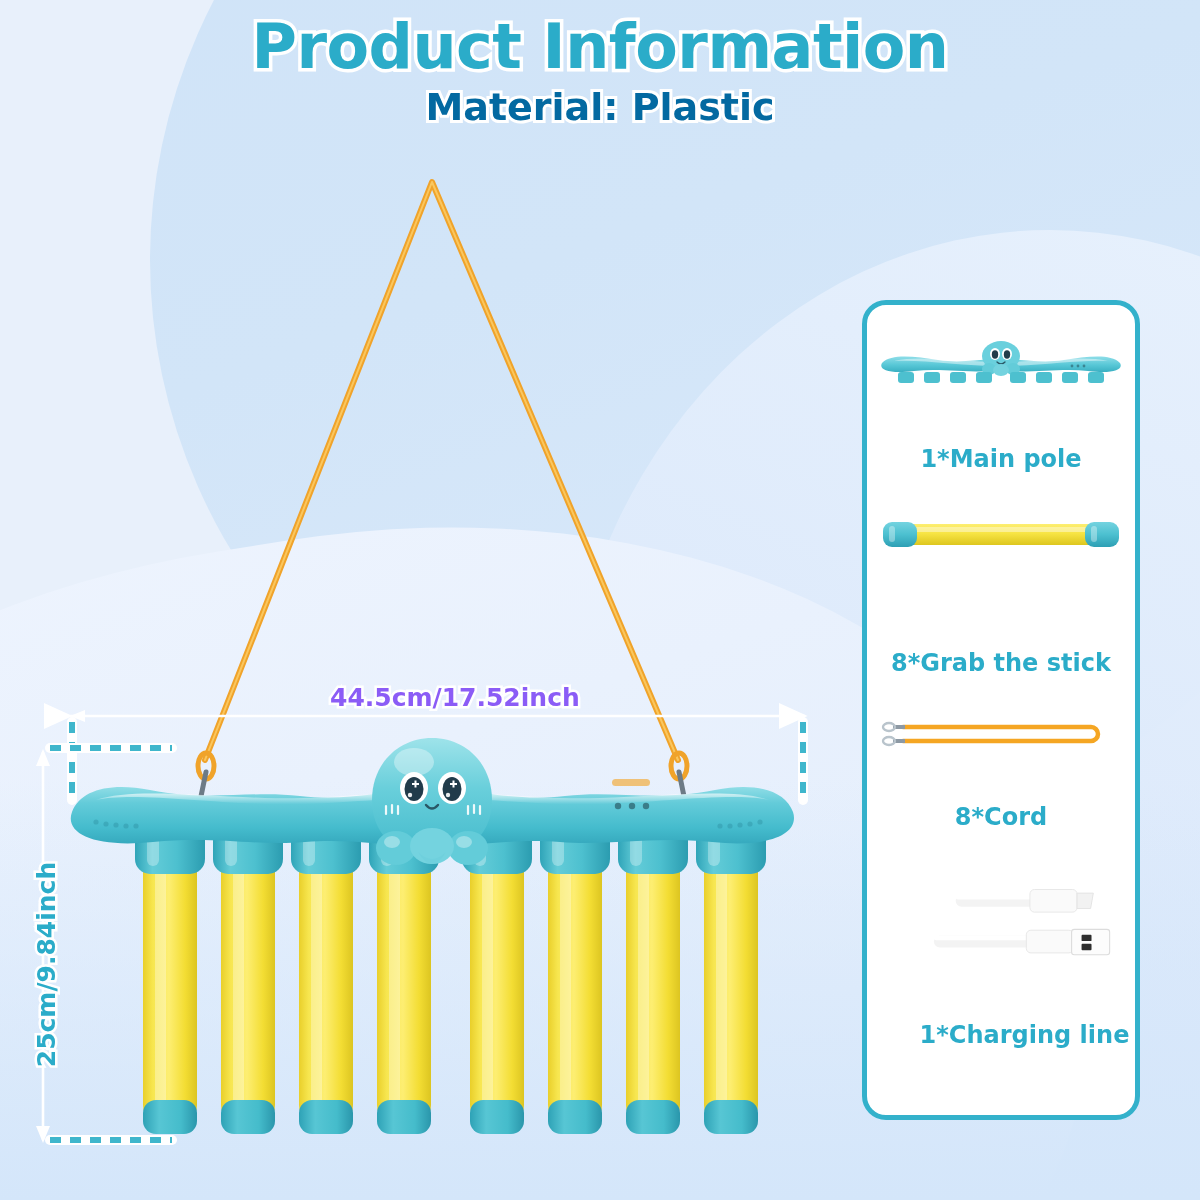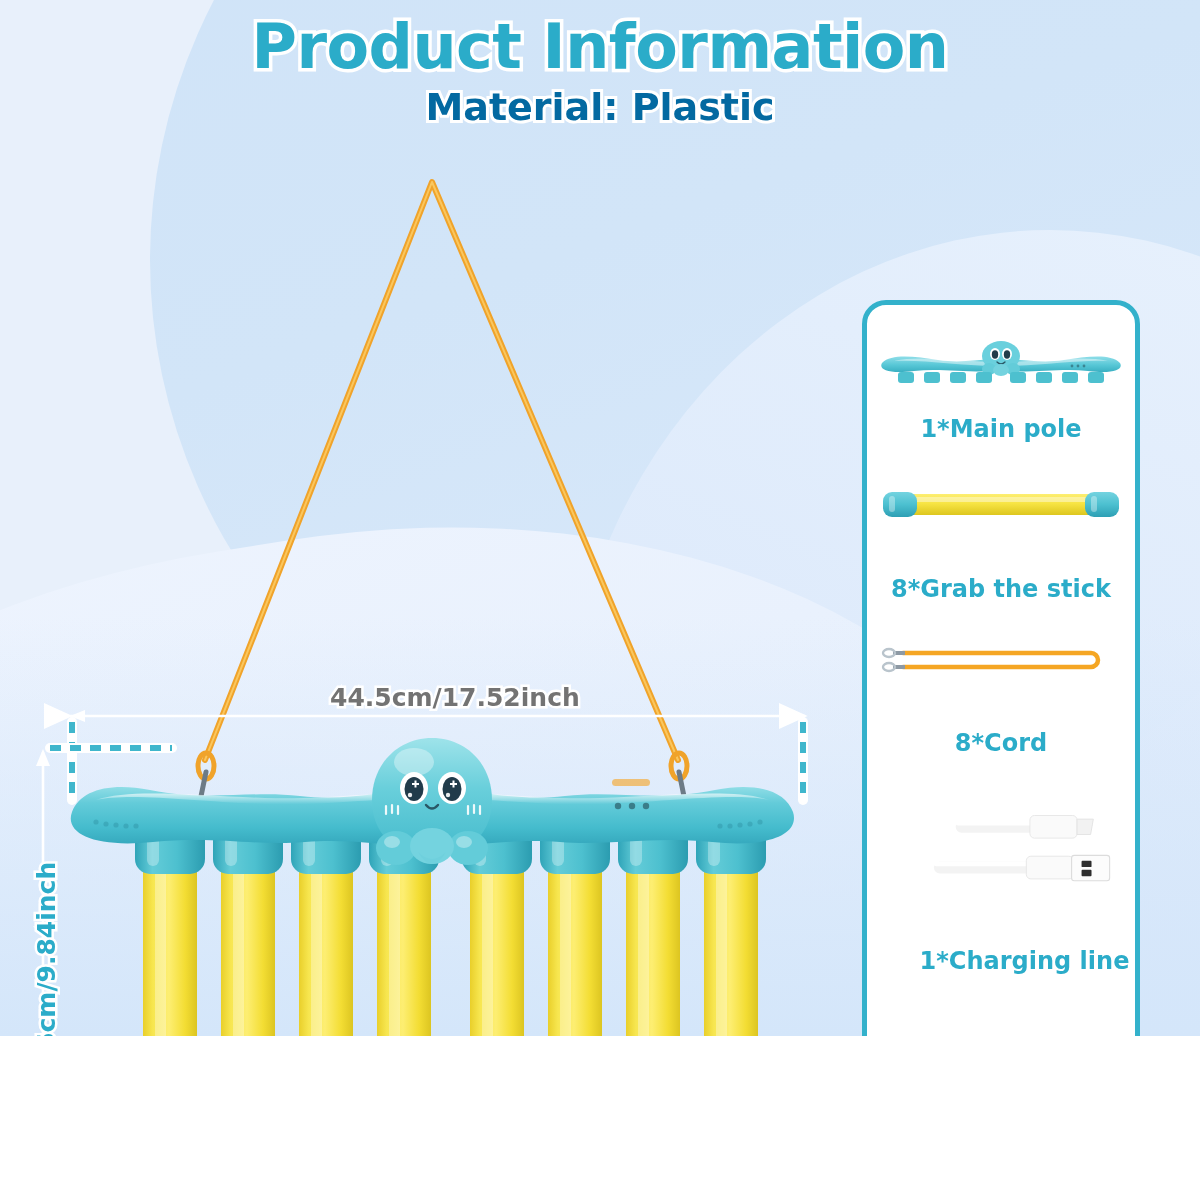--- a/index.html
+++ b/index.html
@@ -5,21 +5,21 @@
   * { margin:0; padding:0; box-sizing:border-box; }
 
   html, body {
     width:1200px; height:1200px;
     font-family:"Liberation Sans", sans-serif;
     overflow:hidden;
   }
 
   #stage {
     position:relative;
-    width:1200px; height:1036px;
+    width:1200px; height:1200px;
     background:#e8f0fb;
     overflow:hidden;
   }
 
   
   .bg-layer { position:absolute; inset:0; overflow:hidden; }
 
   .bg-blob-a {
     position:absolute;
     left:150px; top:-330px;
@@ -76,21 +76,21 @@
   #product { position:absolute; left:0; top:0; width:1200px; height:1200px; z-index:20; }
 
   
   #dims { position:absolute; left:0; top:0; width:1200px; height:1200px; z-index:30; }
 
   .dim-label-w {
     position:absolute;
     left:330px; top:683px;
     font-family:"DejaVu Sans", sans-serif;
     font-size:25px; font-weight:bold;
-    color:#737373;
+    color:#8b5cf6;
     -webkit-text-stroke:5px #ffffff;
     paint-order:stroke fill;
     white-space:nowrap;
     z-index:31;
   }
   .dim-label-h {
     position:absolute;
     left:-64px; top:950px;
     width:220px;
     text-align:center;
@@ -127,22 +127,22 @@
   .panel-art { display:flex; align-items:center; justify-content:center; width:100%; }
   .panel-label {
     font-family:"DejaVu Sans", sans-serif;
     font-size:24px; font-weight:bold;
     color:#2bacc9;
     text-align:center;
     white-space:nowrap;
   }
   
   .i1 { margin-top:34px; }
-  .i1 .panel-label { margin-top:24px; }
-  .i2 { margin-top:44px; }
+  .i1 .panel-label { margin-top:54px; }
+  .i2 { margin-top:44px;gap:44px; }
   .i2 .panel-label { margin-top:54px; }
   .i3 { margin-top:40px; }
   .i3 .panel-label { margin-top:52px; }
   .i4 { margin-top:44px;padding-left:47px; }
   .i4 .panel-label { margin-top:50px; }
 </style>
 </head>
 <body>
 
 <div id="stage">

